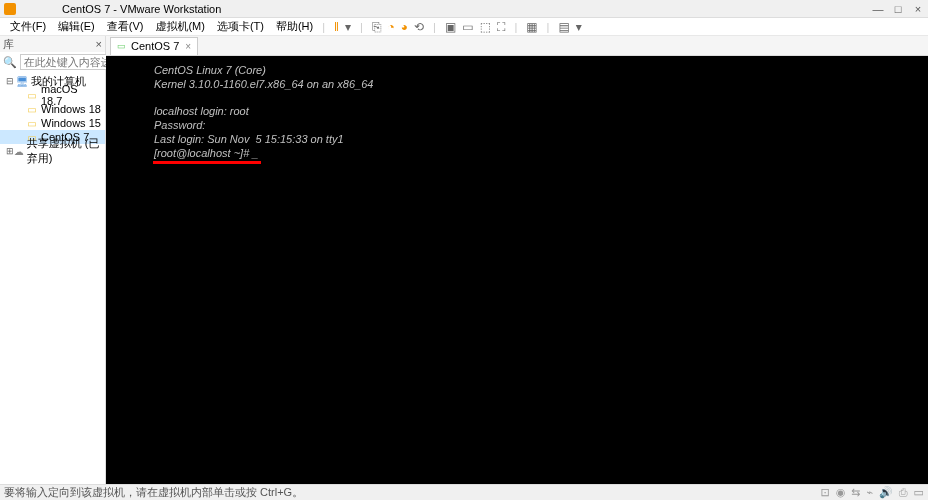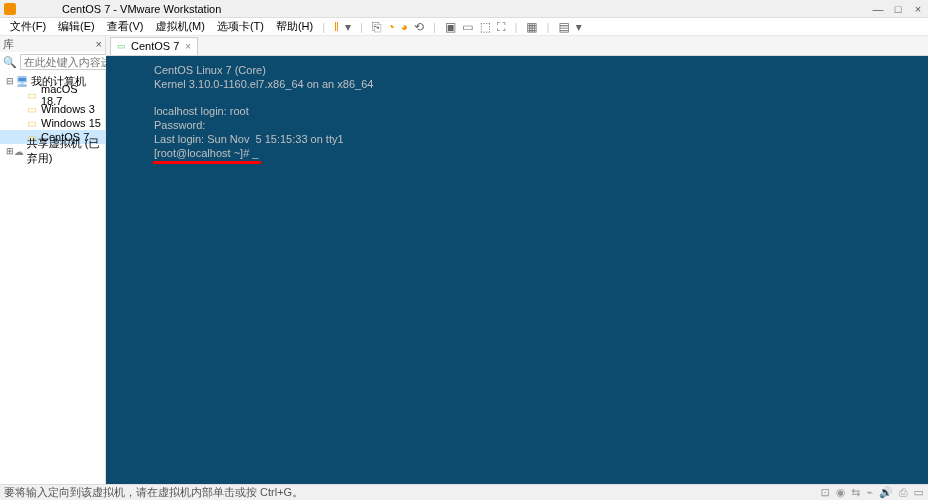--- a/index.html
+++ b/index.html
@@ -28,21 +28,21 @@
 .tree-item.d1 { padding-left: 6px; }
 .tree-item.d2 { padding-left: 26px; }
 .tree-item.sel { background: #cce8ff; }
 .tree-item .arrow { width: 10px; font-size: 9px; color: #666; }
 .tree-item .ico { width: 12px; height: 10px; margin-right: 3px; display: flex; align-items: center; justify-content: center; font-size: 10px; }
 .main { flex: 1; display: flex; flex-direction: column; overflow: hidden; }
 .tabbar { height: 20px; background: #f5f5f5; display: flex; align-items: center; border-bottom: 1px solid #ddd; padding-left: 4px; }
 .tab { background: #fff; border: 1px solid #ccc; border-bottom: none; padding: 1px 6px; display: flex; align-items: center; gap: 4px; font-size: 11px; height: 18px; }
 .tab .ico { width: 10px; height: 10px; display: inline-block; }
 .tab .x { color: #888; cursor: pointer; font-size: 10px; margin-left: 2px; }
-.console { flex: 1; background: #0c4a6e; color: #c0c0c0; font-family: "Courier New", monospace; font-size: 11px; line-height: 13px; padding: 8px 0 0 48px; white-space: pre; position: relative; overflow: hidden; }
+.console { flex: 1; background: #000000; color: #c0c0c0; font-family: "Courier New", monospace; font-size: 11px; line-height: 13px; padding: 8px 0 0 48px; white-space: pre; position: relative; overflow: hidden; font-style: italic; }
 .underline-red { position: relative; }
 .underline-red::after { content: ""; position: absolute; left: -1px; bottom: -5px; width: 108px; height: 3px; background: #ff0000; }
 .cursor { color: #c0c0c0; }
 .statusbar { height: 16px; background: #f0f0f0; border-top: 1px solid #ddd; display: flex; align-items: center; padding: 0 4px; font-size: 11px; color: #555; gap: 26px; }
 .statusbar .right { margin-left: auto; display: flex; gap: 6px; }
 .statusbar .right span { font-size: 11px; color: #999; }
 .ico-monitor { color: #4a90d9; }
 .ico-folder { color: #f2c94c; }
 </style>
 </head>
@@ -103,21 +103,21 @@
         <span class="arrow">⊟</span>
         <span class="ico ico-monitor">🖥</span>
         <span>我的计算机</span>
       </div>
       <div class="tree-item d2">
         <span class="ico ico-folder">▭</span>
         <span>macOS 18.7</span>
       </div>
       <div class="tree-item d2">
         <span class="ico ico-folder">▭</span>
-        <span>Windows 3</span>
+        <span>Windows 18</span>
       </div>
       <div class="tree-item d2">
         <span class="ico ico-folder">▭</span>
         <span>Windows 15</span>
       </div>
       <div class="tree-item d2 sel">
         <span class="ico ico-folder">▭</span>
         <span>CentOS 7</span>
       </div>
       <div class="tree-item d1">

